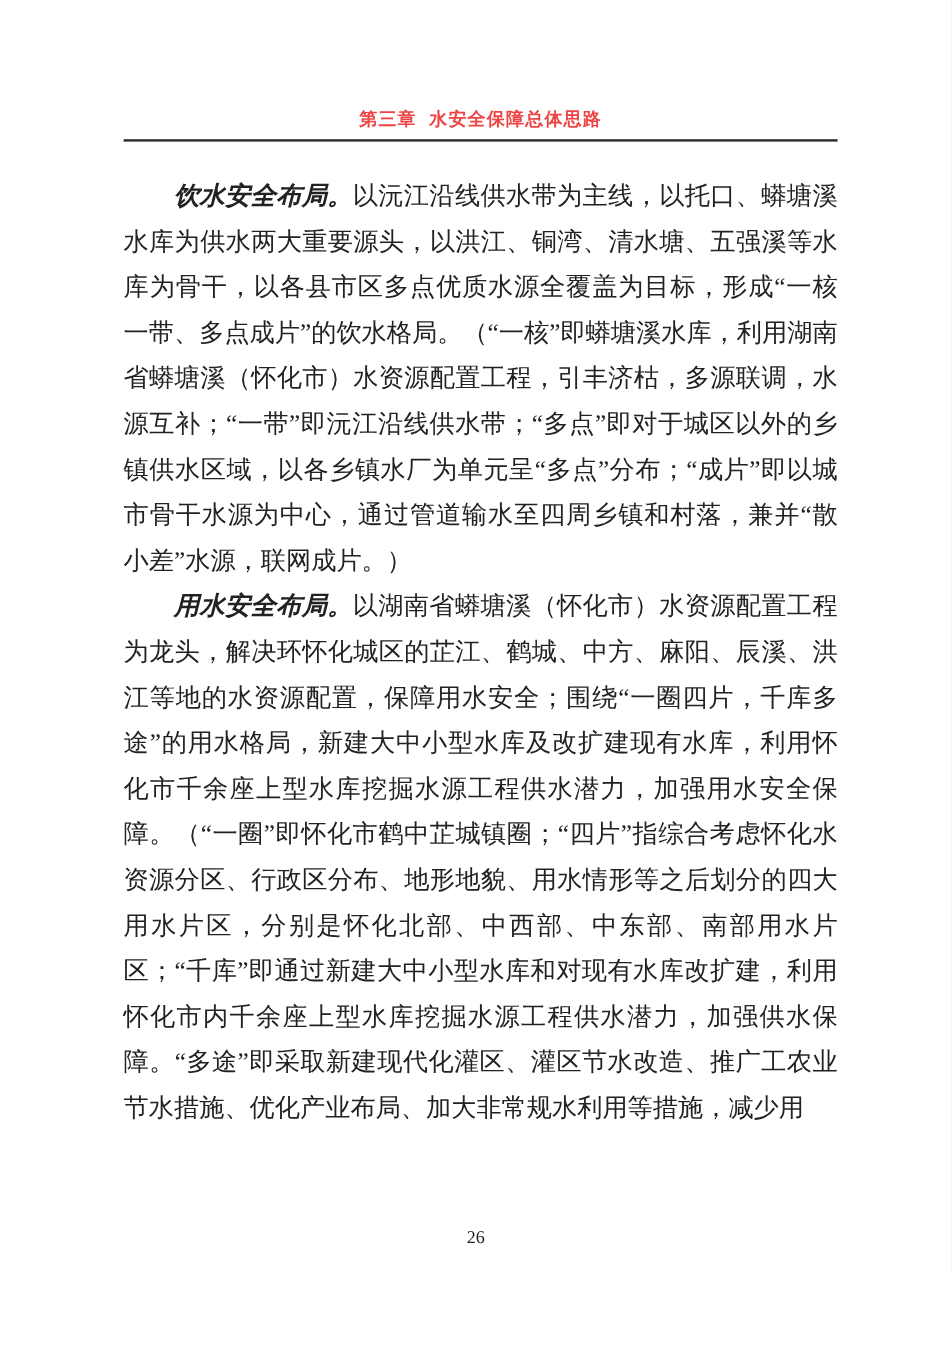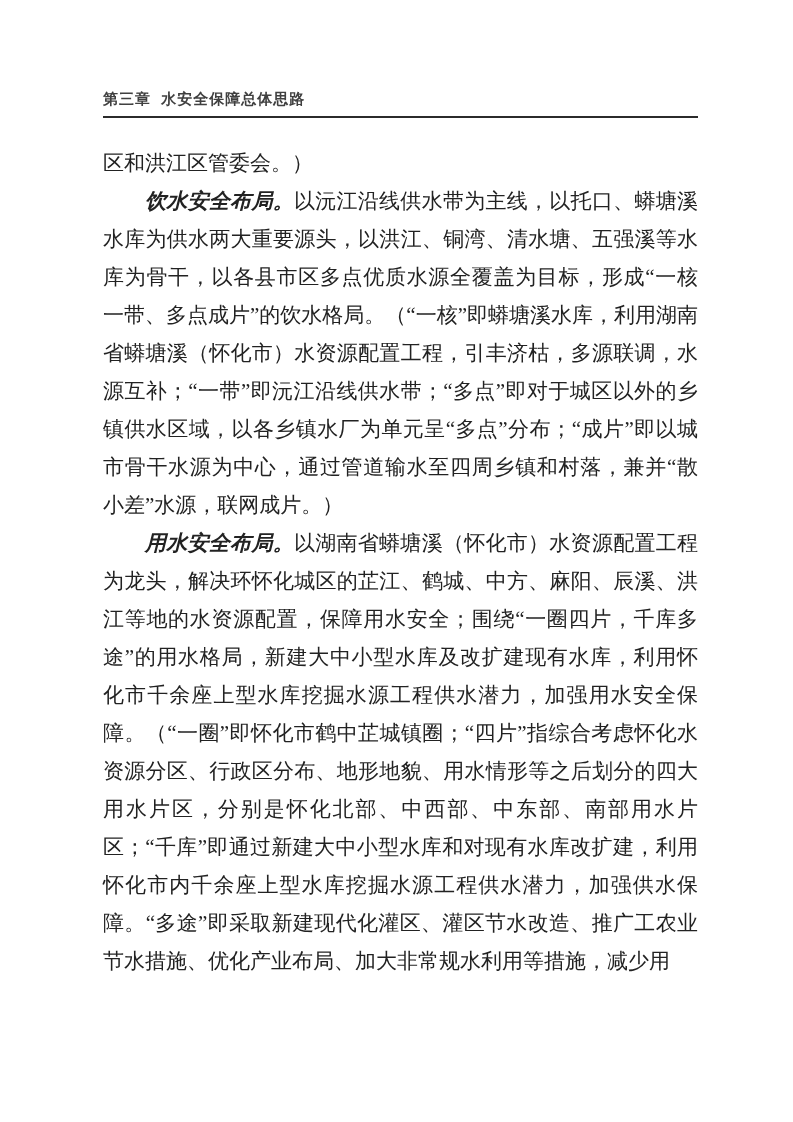--- a/index.html
+++ b/index.html
@@ -11,26 +11,26 @@
     overflow:hidden;
     font-family:"Liberation Serif","DejaVu Serif",serif;
     color:#1f1f1f;
   }
   .content {
     margin-left:103px;
     margin-right:95px;
   }
   .running-head {
     padding-top:90px;
-    text-align:left;
+    text-align:center;
     font-family:"Liberation Sans","DejaVu Sans",sans-serif;
     font-weight:bold;
     font-size:15px;
     letter-spacing:1px;
-    color:#404040;
+    color:#ef4444;
     white-space:pre;
   }
   .head-rule {
     margin-top:7px;
     border:0;
     border-bottom:2.5px solid #2b2b2b;
   }
   .body-text {
     margin-top:26px;
     font-size:21px;
@@ -56,22 +56,22 @@
 
 <div class="page">
   <div class="content">
 
     <div class="running-head">第三章  水安全保障总体思路</div>
 
     <hr class="head-rule">
 
     <div class="body-text">
 
-      <p><span>区和洪江区管委会。）</span></p>
 
       <p class="indent"><span class="para-lead">饮水安全布局。</span><span>以沅江沿线供水带为主线，以托口、蟒塘溪水库为供水两大重要源头，以洪江、铜湾、清水塘、五强溪等水库为骨干，以各县市区多点优质水源全覆盖为目标，形成“一核一带、多点成片”的饮水格局。（“一核”即蟒塘溪水库，利用湖南省蟒塘溪（怀化市）水资源配置工程，引丰济枯，多源联调，水源互补；“一带”即沅江沿线供水带；“多点”即对于城区以外的乡镇供水区域，以各乡镇水厂为单元呈“多点”分布；“成片”即以城市骨干水源为中心，通过管道输水至四周乡镇和村落，兼并“散小差”水源，联网成片。）</span></p>
 
       <p class="indent"><span class="para-lead">用水安全布局。</span><span>以湖南省蟒塘溪（怀化市）水资源配置工程为龙头，解决环怀化城区的芷江、鹤城、中方、麻阳、辰溪、洪江等地的水资源配置，保障用水安全；围绕“一圈四片，千库多途”的用水格局，新建大中小型水库及改扩建现有水库，利用怀化市千余座上型水库挖掘水源工程供水潜力，加强用水安全保障。（“一圈”即怀化市鹤中芷城镇圈；“四片”指综合考虑怀化水资源分区、行政区分布、地形地貌、用水情形等之后划分的四大用水片区，分别是怀化北部、中西部、中东部、南部用水片区；“千库”即通过新建大中小型水库和对现有水库改扩建，利用怀化市内千余座上型水库挖掘水源工程供水潜力，加强供水保障。“多途”即采取新建现代化灌区、灌区节水改造、推广工农业节水措施、优化产业布局、加大非常规水利用等措施，减少用</span></p>
 
     </div>
   </div>
 
+  <div class="page-number">26</div>
 </div>
 
 </body></html>

